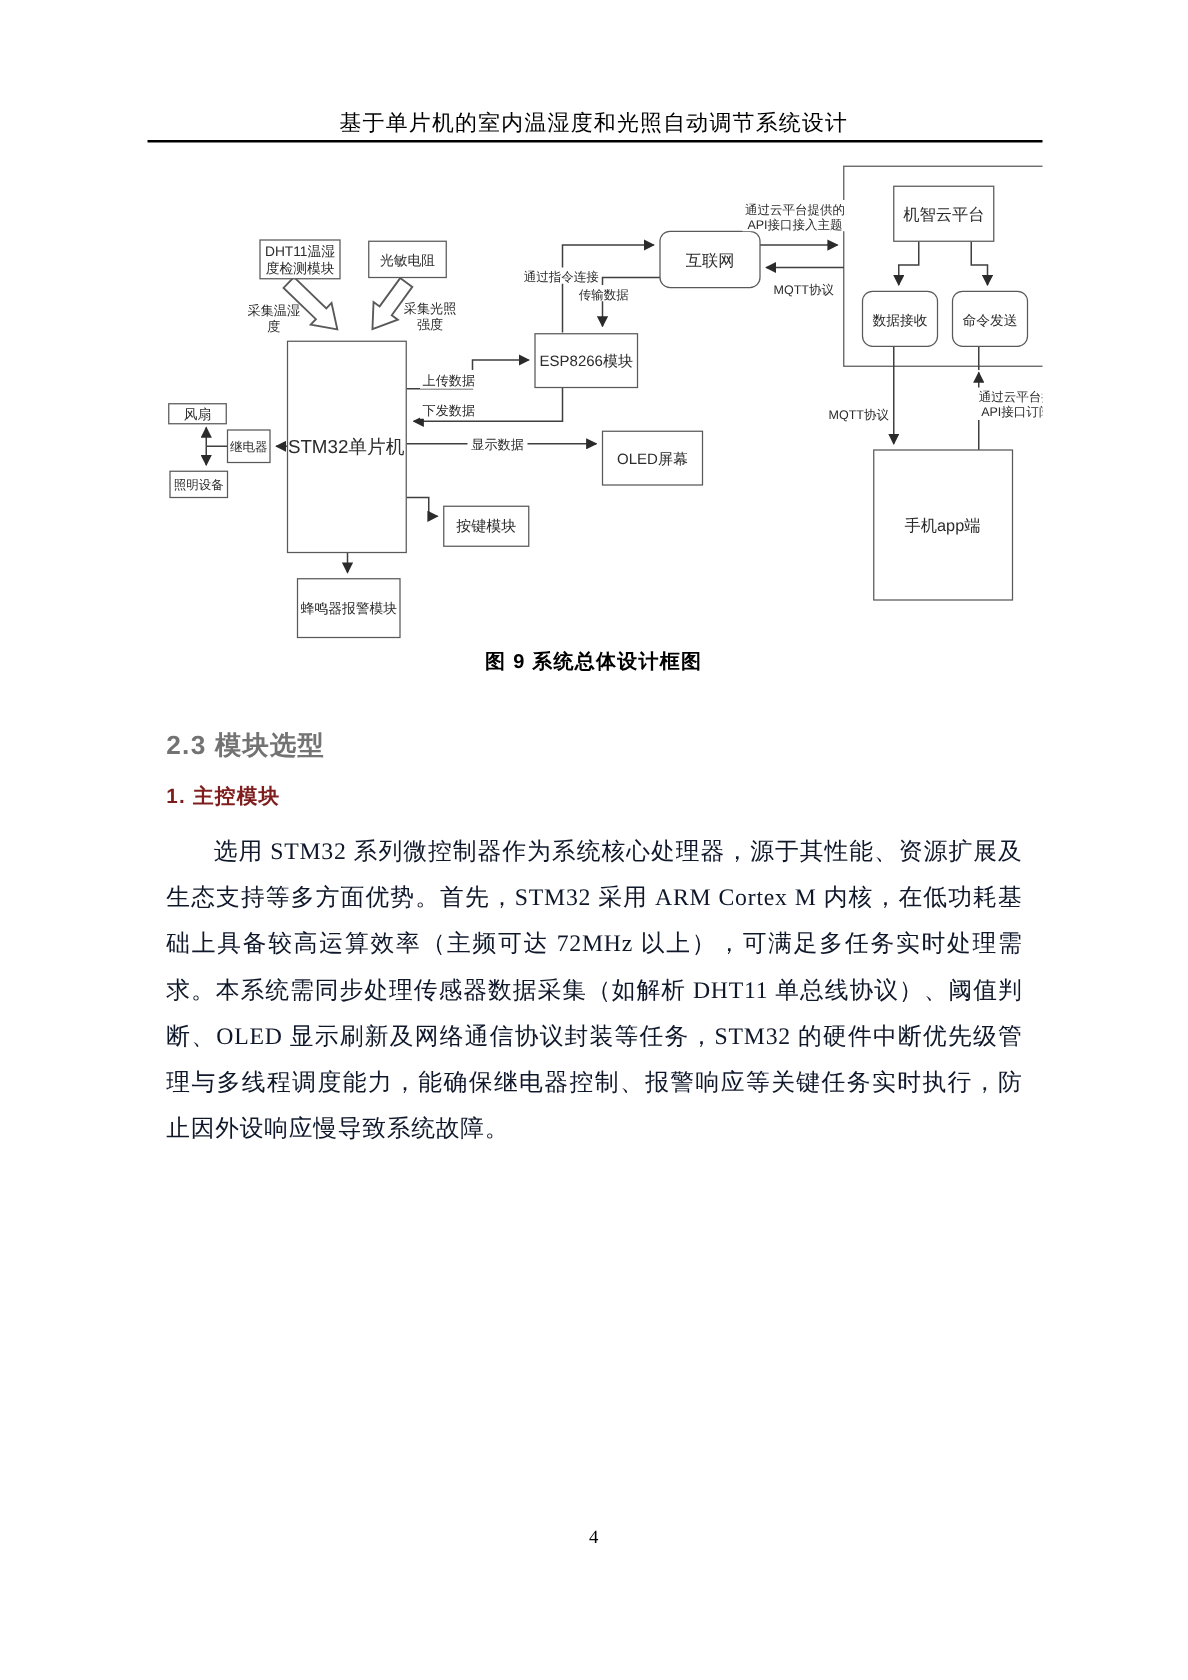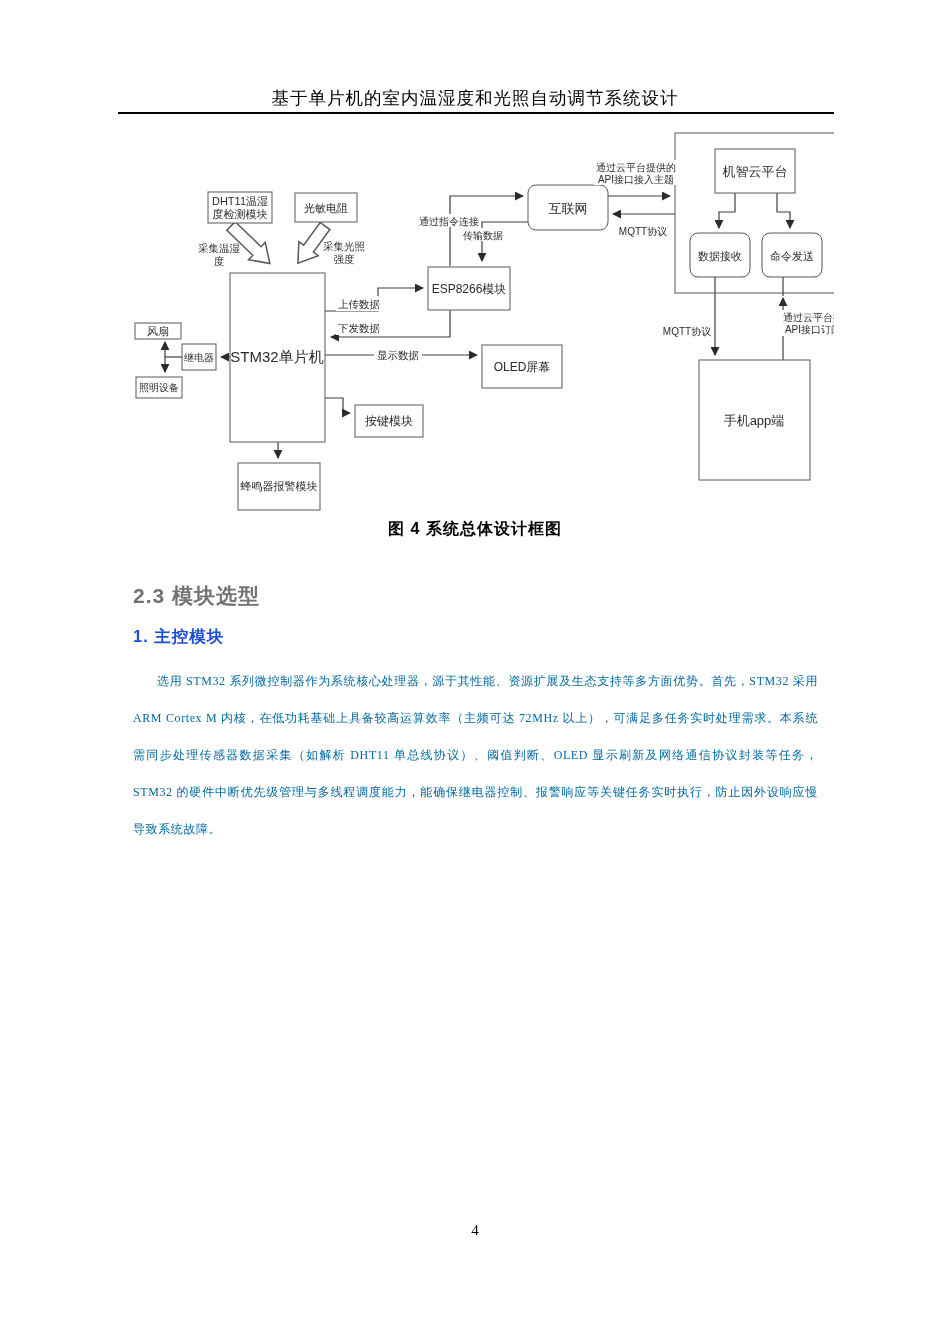--- a/index.html
+++ b/index.html
@@ -15,23 +15,23 @@
   .lbl-bg{fill:#ffffff;}
   .block-arrow{fill:#ffffff;stroke:#595959;stroke-width:1.5;}
   .fig-caption{position:absolute;top:519px;left:0;width:950px;text-align:center;
         font-family:"Liberation Sans","DejaVu Sans",sans-serif;
         font-size:16px;font-weight:600;color:#000;letter-spacing:1px;}
   .sec-heading{position:absolute;top:582px;left:133px;margin:0;
         font-family:"Liberation Sans","DejaVu Sans",sans-serif;
         font-size:21px;font-weight:600;color:#737373;letter-spacing:1px;}
   .sub-heading{position:absolute;top:626px;left:133px;margin:0;
         font-family:"Liberation Sans","DejaVu Sans",sans-serif;
-        font-size:16.5px;font-weight:600;color:#1d4ed8;letter-spacing:1px;}
+        font-size:16.5px;font-weight:600;color:#7f1d1d;letter-spacing:1px;}
   .body-text{position:absolute;top:663px;left:133px;width:685px;
-        font-size:12px;line-height:37px;letter-spacing:0.6px;color:#0369a1;}
+        font-size:19px;line-height:37px;letter-spacing:0.6px;color:#0f172a;}
   .body-text p{margin:0;text-align:justify;text-indent:2em;}
   .page-number{position:absolute;top:1222px;left:0;width:950px;text-align:center;
         font-size:15px;color:#000;}
 </style>
 </head>
 <body>
 
 <div class="page">
 
   <div class="header-title">基于单片机的室内温湿度和光照自动调节系统设计</div>
@@ -146,21 +146,21 @@
     <text x="643" y="235" font-size="10" text-anchor="middle">MQTT协议</text>
 
     <rect class="lbl-bg" x="660" y="324" width="54" height="13"></rect>
     <text x="687" y="335" font-size="10" text-anchor="middle">MQTT协议</text>
 
     <rect class="lbl-bg" x="782" y="310" width="82" height="26"></rect>
     <text x="823" y="321" font-size="10" text-anchor="middle">通过云平台提供的</text>
     <text x="823" y="333" font-size="10" text-anchor="middle">API接口订阅主题</text>
   </svg>
 
-  <div class="fig-caption">图 4 系统总体设计框图</div>
+  <div class="fig-caption">图 9 系统总体设计框图</div>
 
   <h2 class="sec-heading">2.3 模块选型</h2>
   <h3 class="sub-heading">1. 主控模块</h3>
 
   <div class="body-text">
     <p>选用 STM32 系列微控制器作为系统核心处理器，源于其性能、资源扩展及生态支持等多方面优势。首先，STM32 采用 ARM Cortex M 内核，在低功耗基础上具备较高运算效率（主频可达 72MHz 以上），可满足多任务实时处理需求。本系统需同步处理传感器数据采集（如解析 DHT11 单总线协议）、阈值判断、OLED 显示刷新及网络通信协议封装等任务，STM32 的硬件中断优先级管理与多线程调度能力，能确保继电器控制、报警响应等关键任务实时执行，防止因外设响应慢导致系统故障。</p>
   </div>
 
   <div class="page-number">4</div>
 </div>

